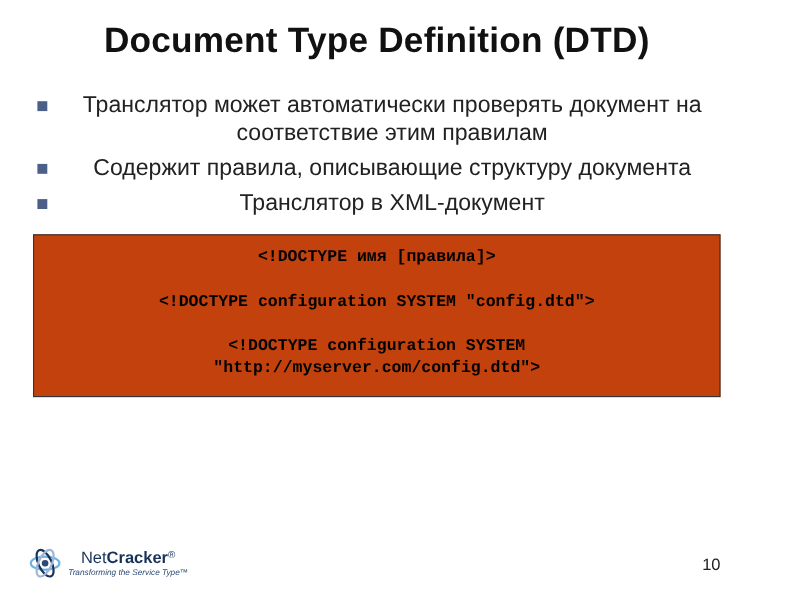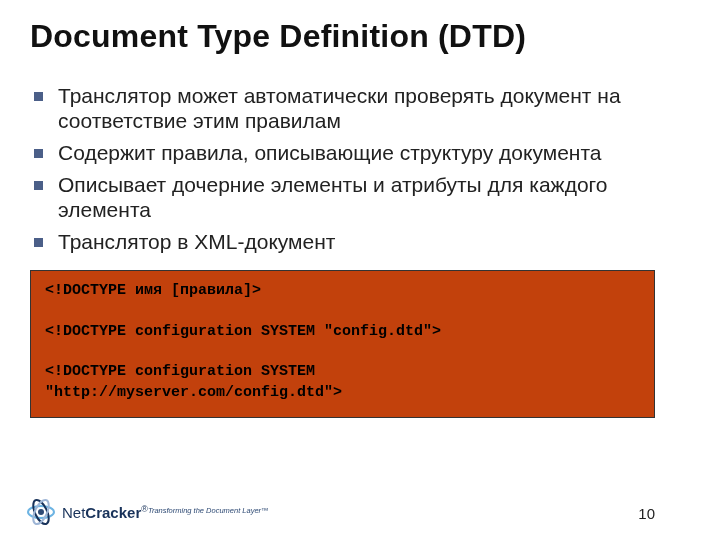--- a/index.html
+++ b/index.html
@@ -11,20 +11,21 @@
     font-family: Arial, Helvetica, sans-serif;
     color: #1a1a1a;
     overflow: hidden;
   }
   .slide {
     width: 685px;
     height: 540px;
     position: relative;
     box-sizing: border-box;
     padding: 18px 30px 20px 30px;
+    text-align: center;
   }
   .title {
     font-size: 32px;
     font-weight: bold;
     line-height: 1.15;
     color: #111;
     letter-spacing: 0.2px;
     margin-bottom: 28px;
   }
   ul.bullets {
@@ -80,21 +81,21 @@
   .logo .mark {
     width: 30px;
     height: 28px;
     position: relative;
   }
   .logo .mark svg {
     display: block;
   }
   .logo .text {
     display: flex;
-    flex-direction: row;
+    flex-direction: column;
     line-height: 1;
   }
   .logo .brand {
     font-size: 15px;
     color: #18325a;
   }
   .logo .brand b {
     font-weight: 800;
   }
   .logo .reg {
@@ -119,21 +120,20 @@
 </head>
 <body>
 
 <div class="slide">
 
   <div class="title">Document Type Definition (DTD)</div>
 
   <ul class="bullets">
     <li>Транслятор может автоматически проверять документ на соответствие этим правилам</li>
     <li>Содержит правила, описывающие структуру документа</li>
-    <li>Описывает дочерние элементы и атрибуты для каждого элемента</li>
     <li>Транслятор в XML-документ</li>
   </ul>
 
   <div class="codebox">&lt;!DOCTYPE имя [правила]&gt;
 
 &lt;!DOCTYPE configuration SYSTEM "config.dtd"&gt;
 
 &lt;!DOCTYPE configuration SYSTEM
 "http://myserver.com/config.dtd"&gt;</div>
 
@@ -144,19 +144,19 @@
           <ellipse cx="15" cy="14" rx="13" ry="6" fill="none" stroke="#6db4e3" stroke-width="2"></ellipse>
           <ellipse cx="15" cy="14" rx="13" ry="6" fill="none" stroke="#18325a" stroke-width="2" transform="rotate(65 15 14)"></ellipse>
           <ellipse cx="15" cy="14" rx="13" ry="6" fill="none" stroke="#9fb6d6" stroke-width="2" transform="rotate(-65 15 14)"></ellipse>
           <circle cx="15" cy="14" r="3" fill="#2e4a74"></circle>
         </svg>
       </div>
       <div class="text">
         <div class="brand">
           <span>Net</span><b>Cracker</b><span class="reg">®</span>
         </div>
-        <div class="tag">Transforming the Document Layer™</div>
+        <div class="tag">Transforming the Service Type™</div>
       </div>
     </div>
     <div class="pagenum">10</div>
   </div>
 
 </div>
 
 </body></html>

